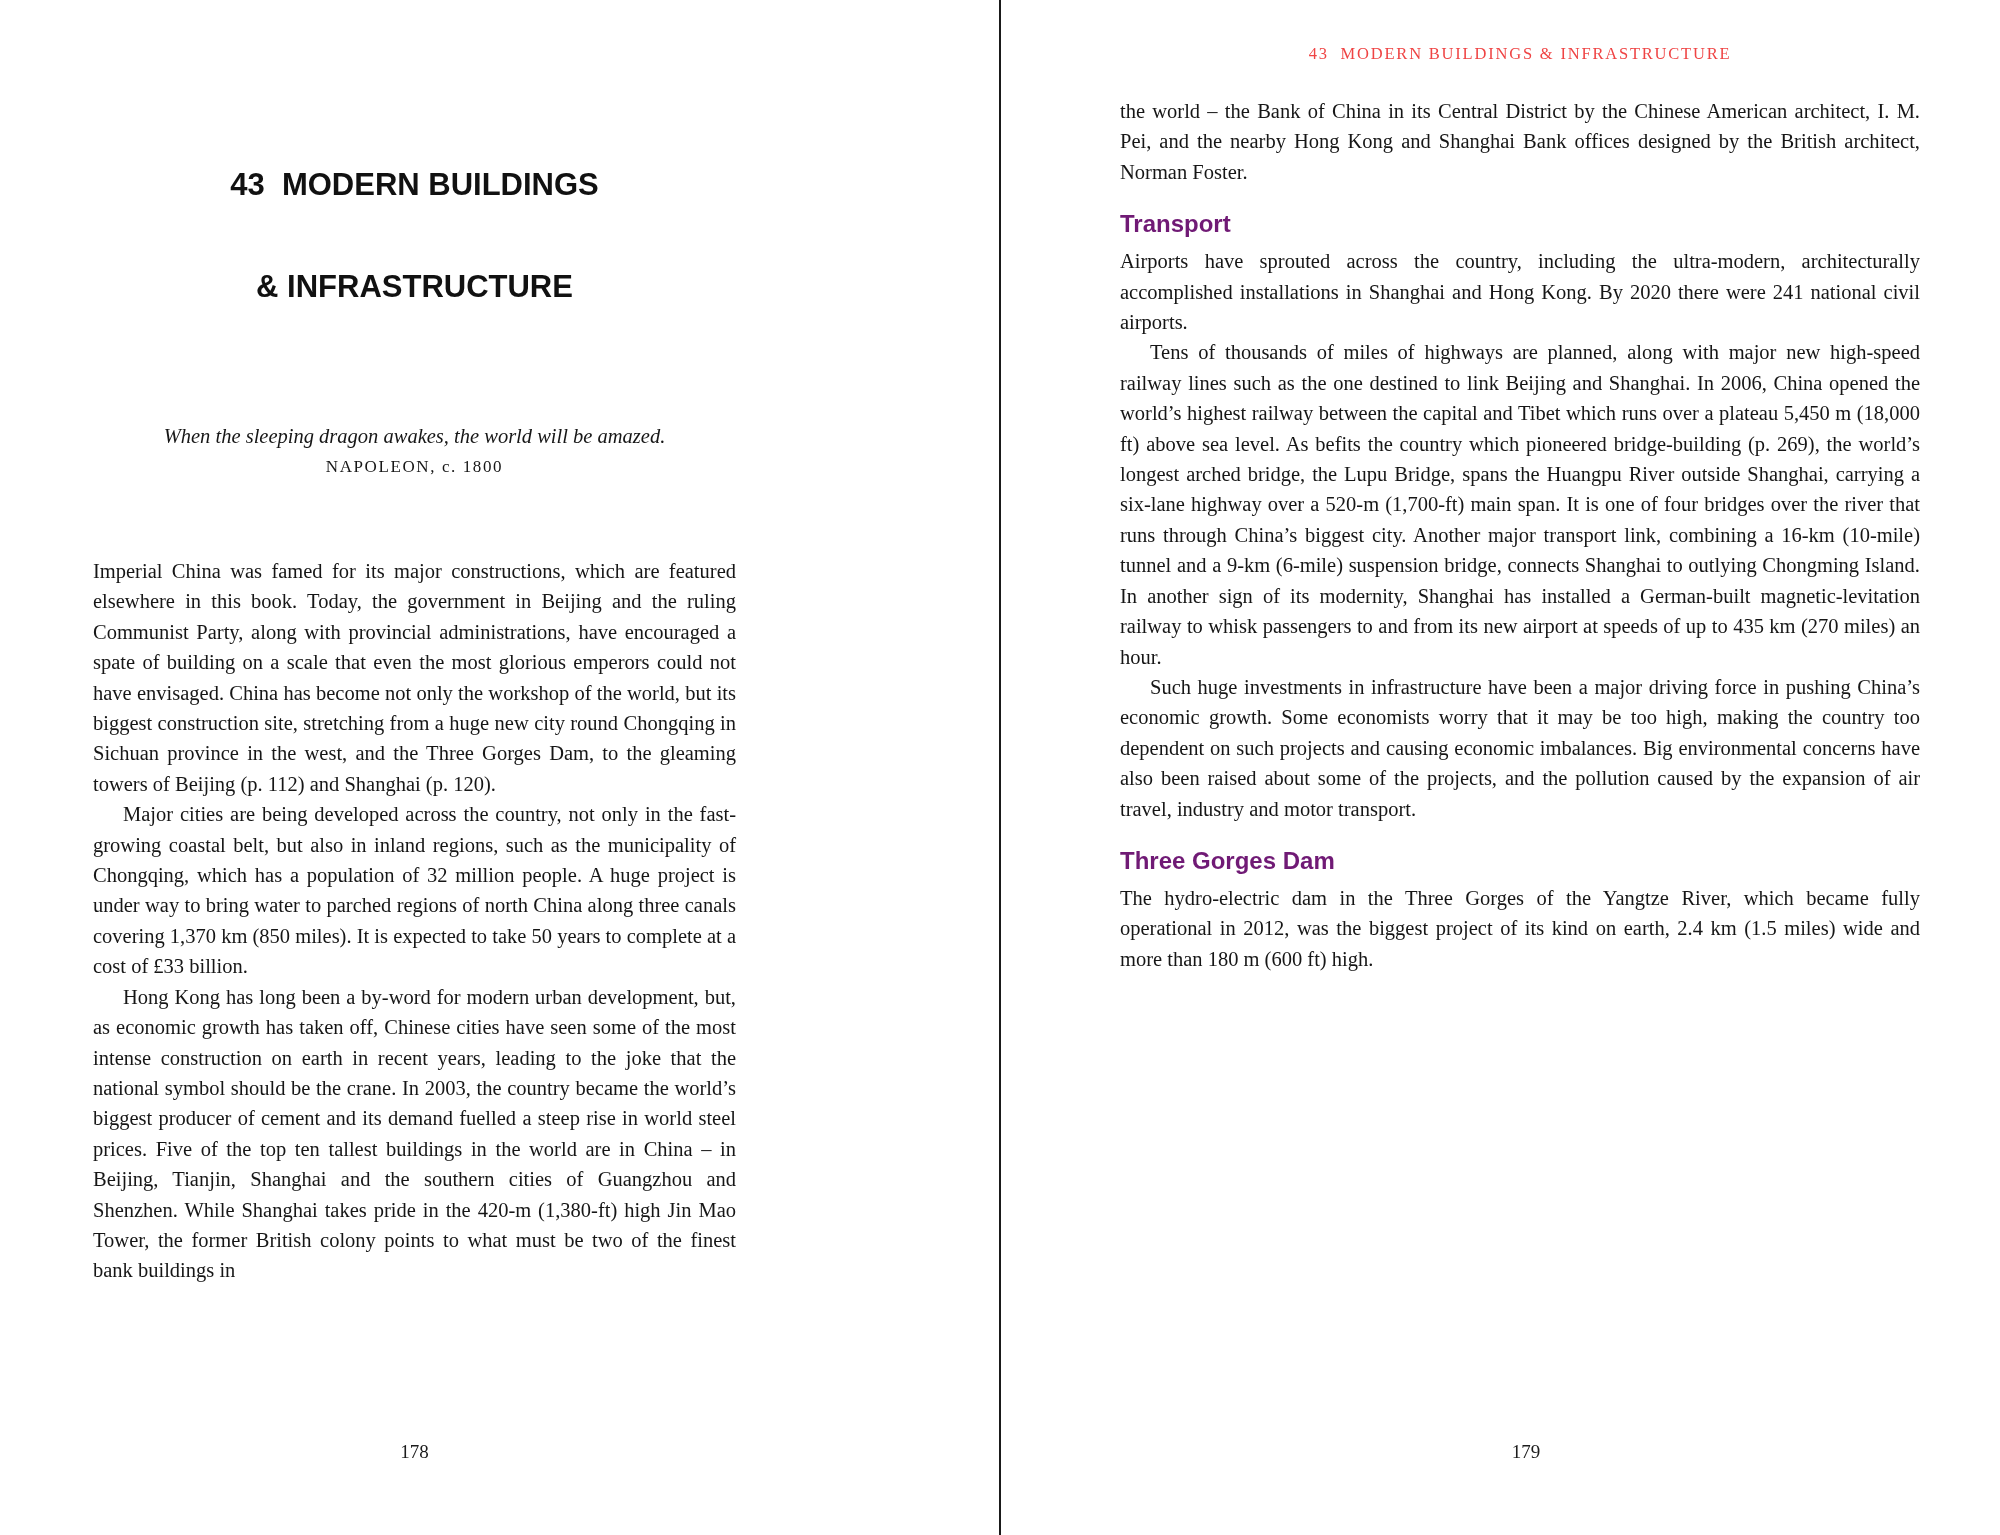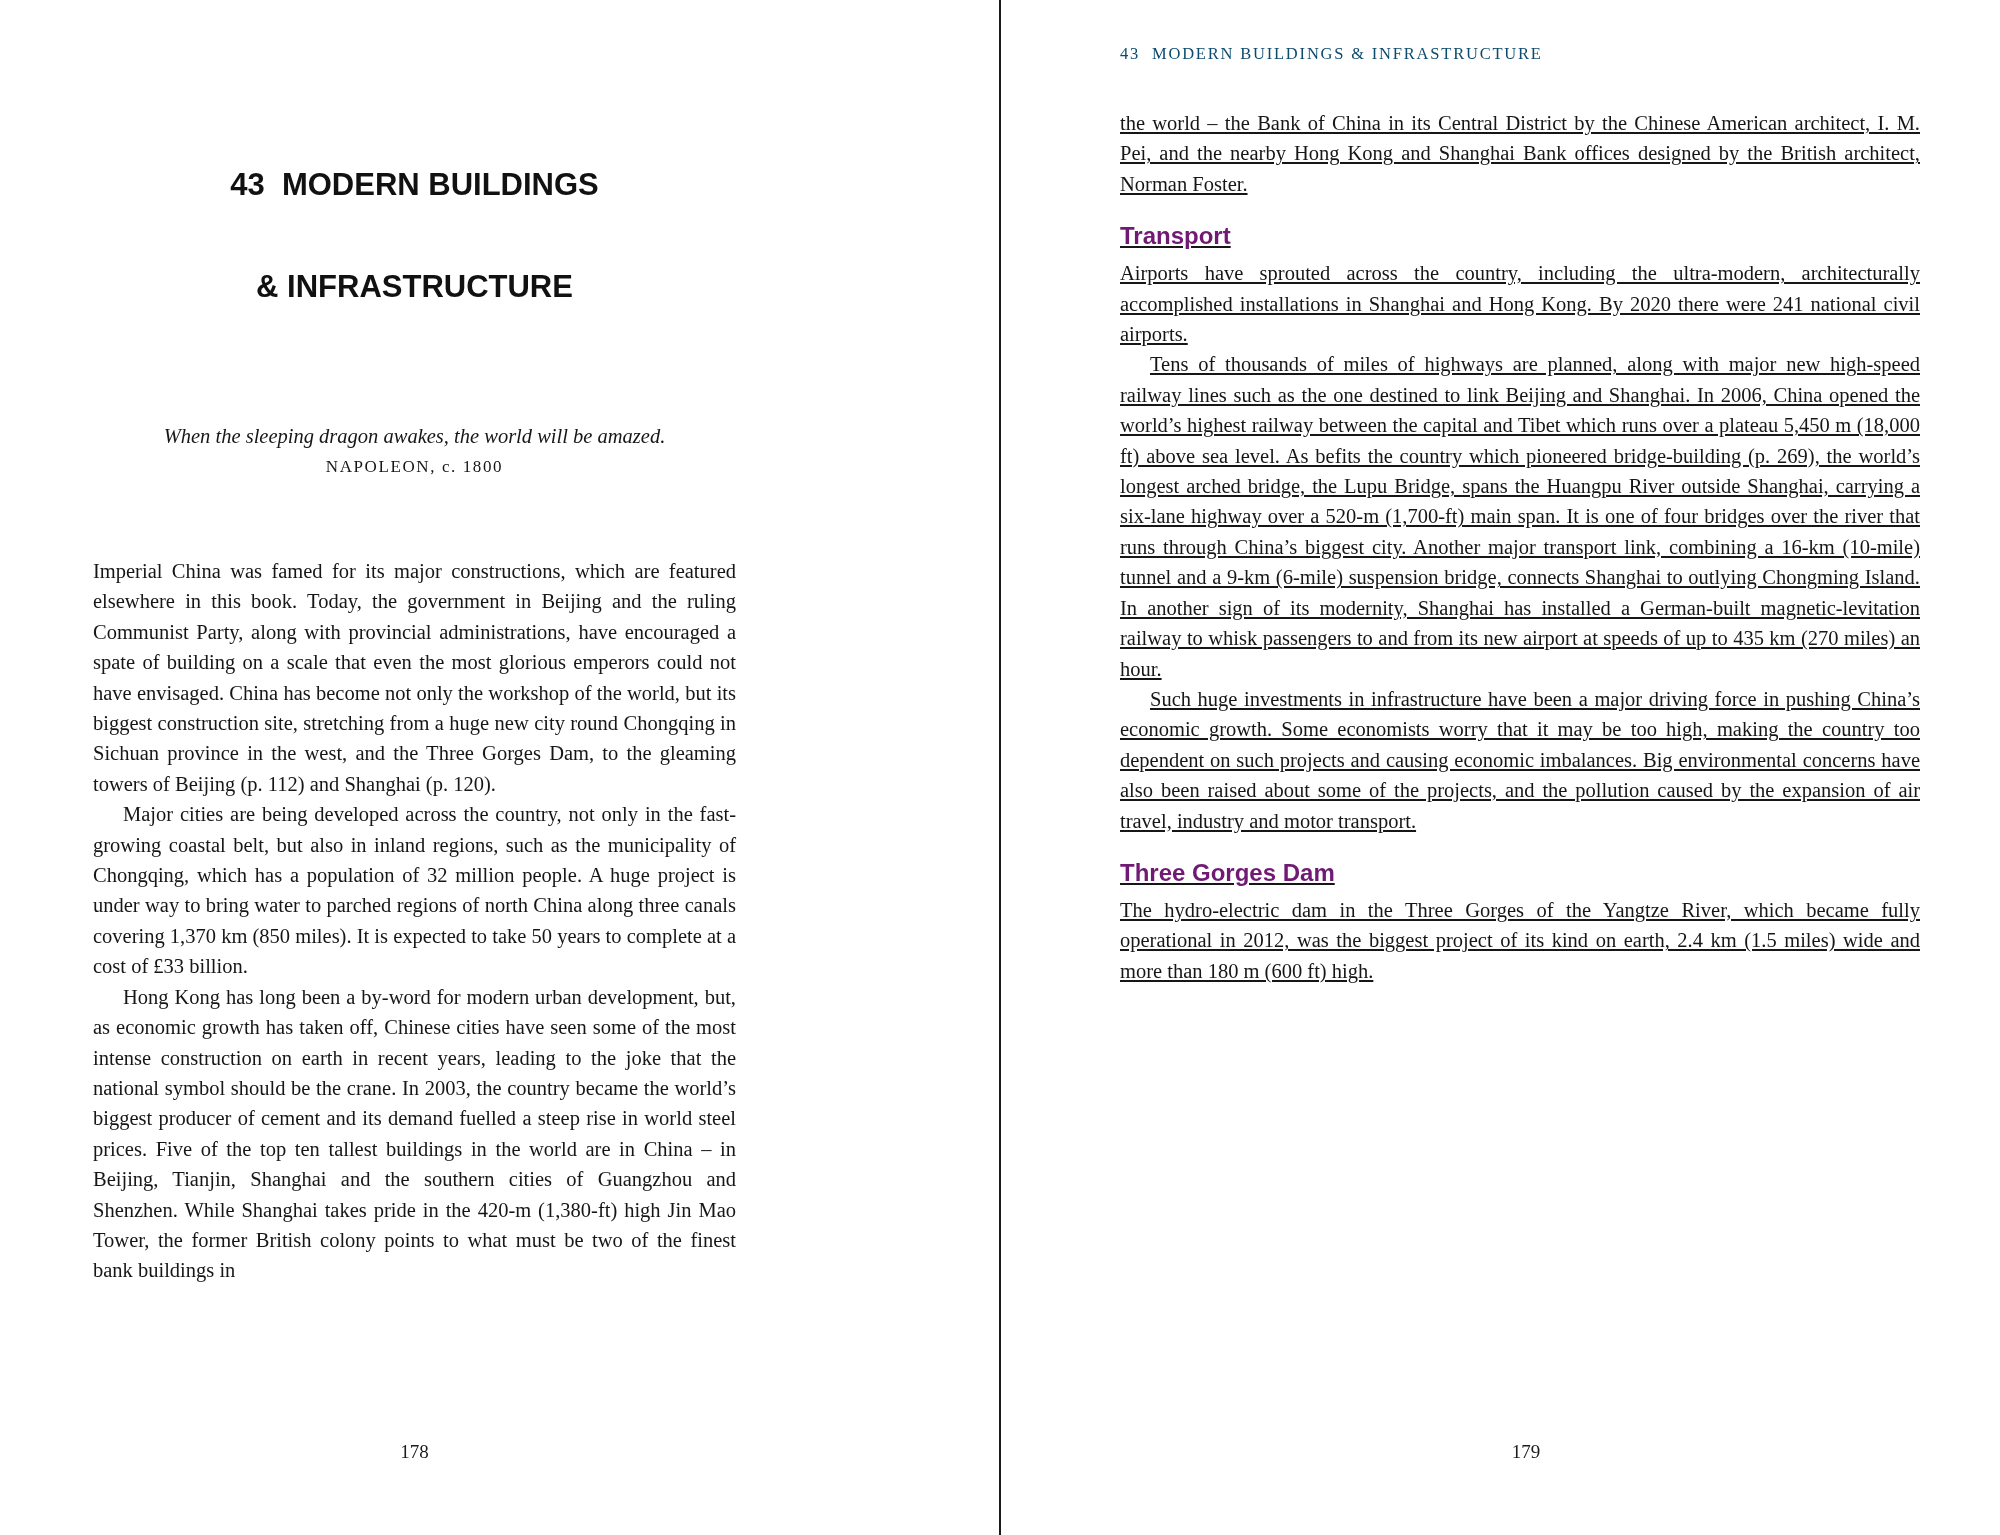--- a/index.html
+++ b/index.html
@@ -66,35 +66,35 @@
     line-height: 28px;
   }
   .epigraph-attribution {
     margin: 4px 0 0 0;
     font-size: 17px;
     letter-spacing: 1.6px;
     line-height: 26px;
   }
   .running-header {
     margin: 44px 0 0 0;
+    text-align: center;
     font-size: 16.5px;
     letter-spacing: 1.8px;
-    color: #0c4a6e;
+    color: #ef4444;
     white-space: pre-wrap;
   }
   .body-text {
     text-align: justify;
   }
   .body-left {
     margin-top: 76px;
     font-family: Liberation Serif, serif;
   }
   .body-right {
-    margin-top: 44px;
-    text-decoration: underline;
+    margin-top: 32px;
   }
   .body-text p {
     margin: 0;
     font-size: 20.5px;
     line-height: 30.4px;
     text-align: justify;
   }
   .body-text p.indent {
     text-indent: 30px;
   }

